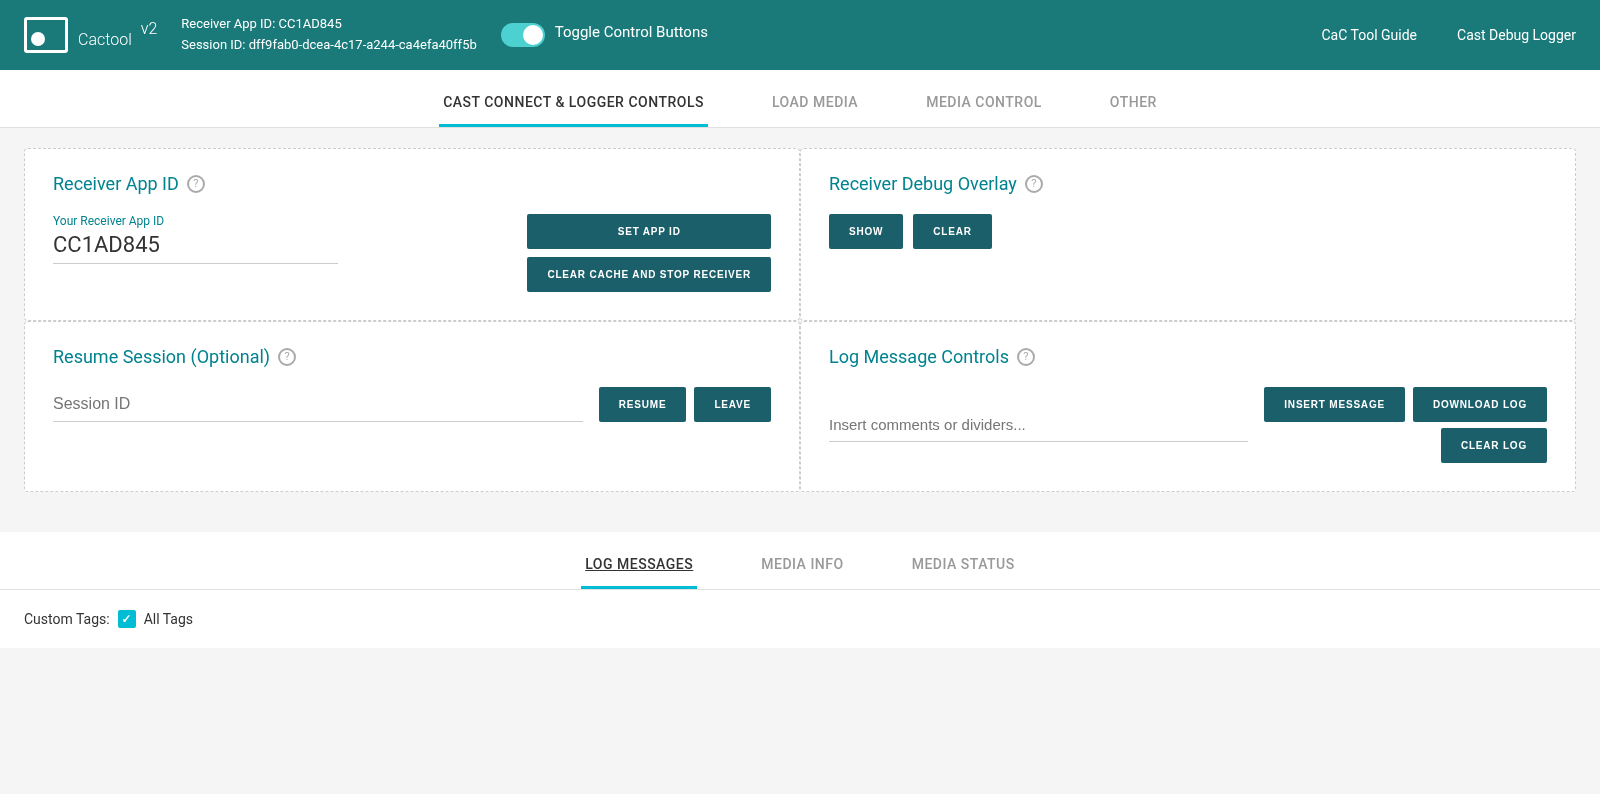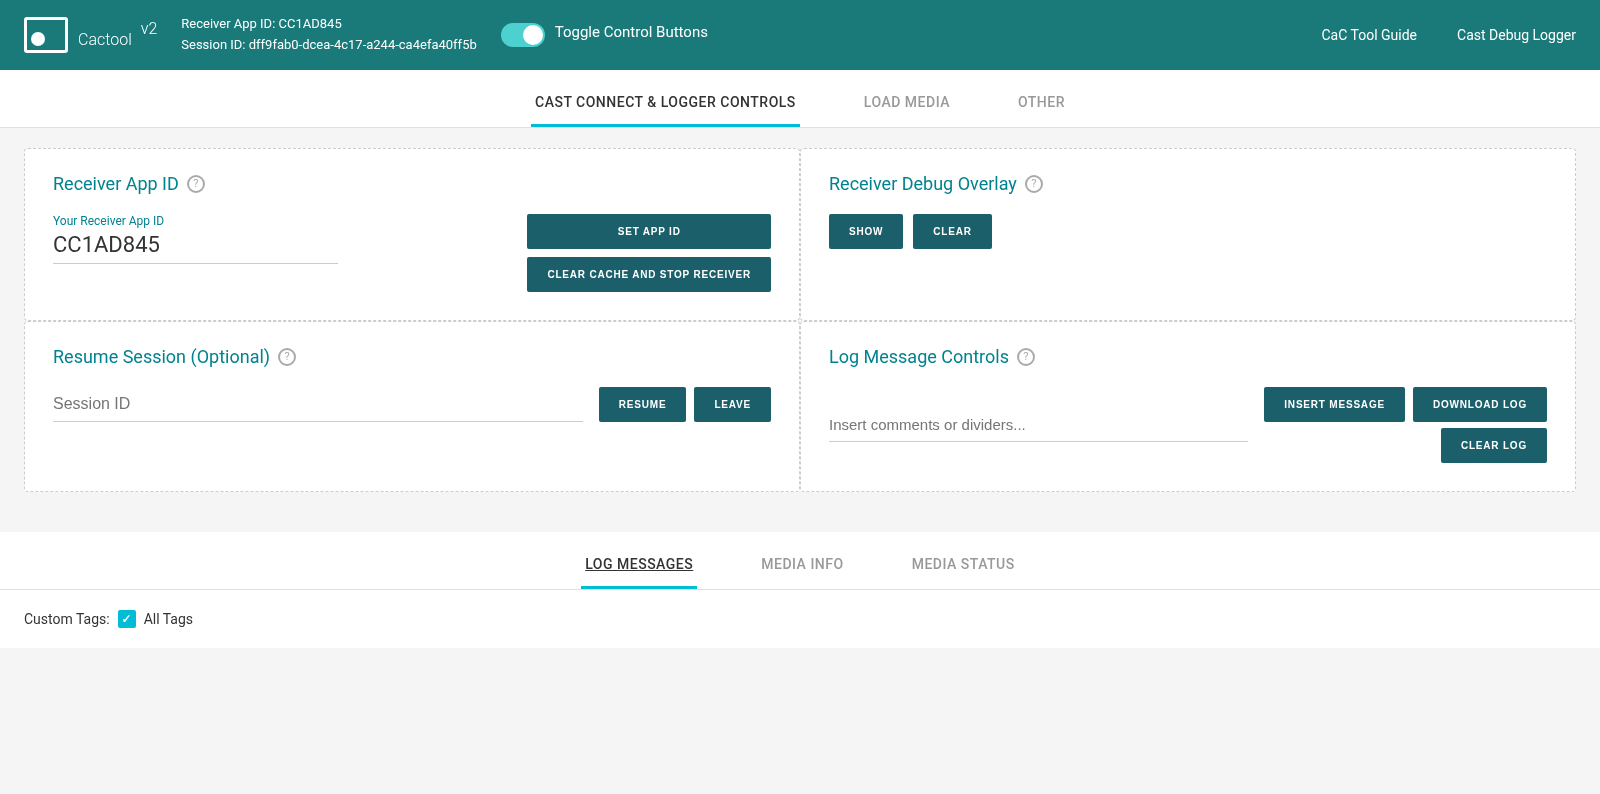--- a/index.html
+++ b/index.html
@@ -341,20 +341,21 @@
   </div>
   <nav class="header-nav">
     <a class="header-nav-link">CaC Tool Guide</a>
     <a class="header-nav-link">Cast Debug Logger</a>
   </nav>
 </header>
 
 <nav class="main-tabs">
   <div class="main-tab active">CAST CONNECT &amp; LOGGER CONTROLS</div>
   <div class="main-tab">LOAD MEDIA</div>
+  <div class="main-tab">MEDIA CONTROL</div>
   <div class="main-tab">OTHER</div>
 </nav>
 
 <div class="content">
   <div class="card-grid">
 
     <div class="card">
       <div class="card-title">
         <span>Receiver App ID</span>
         <span class="help-icon">?</span>

